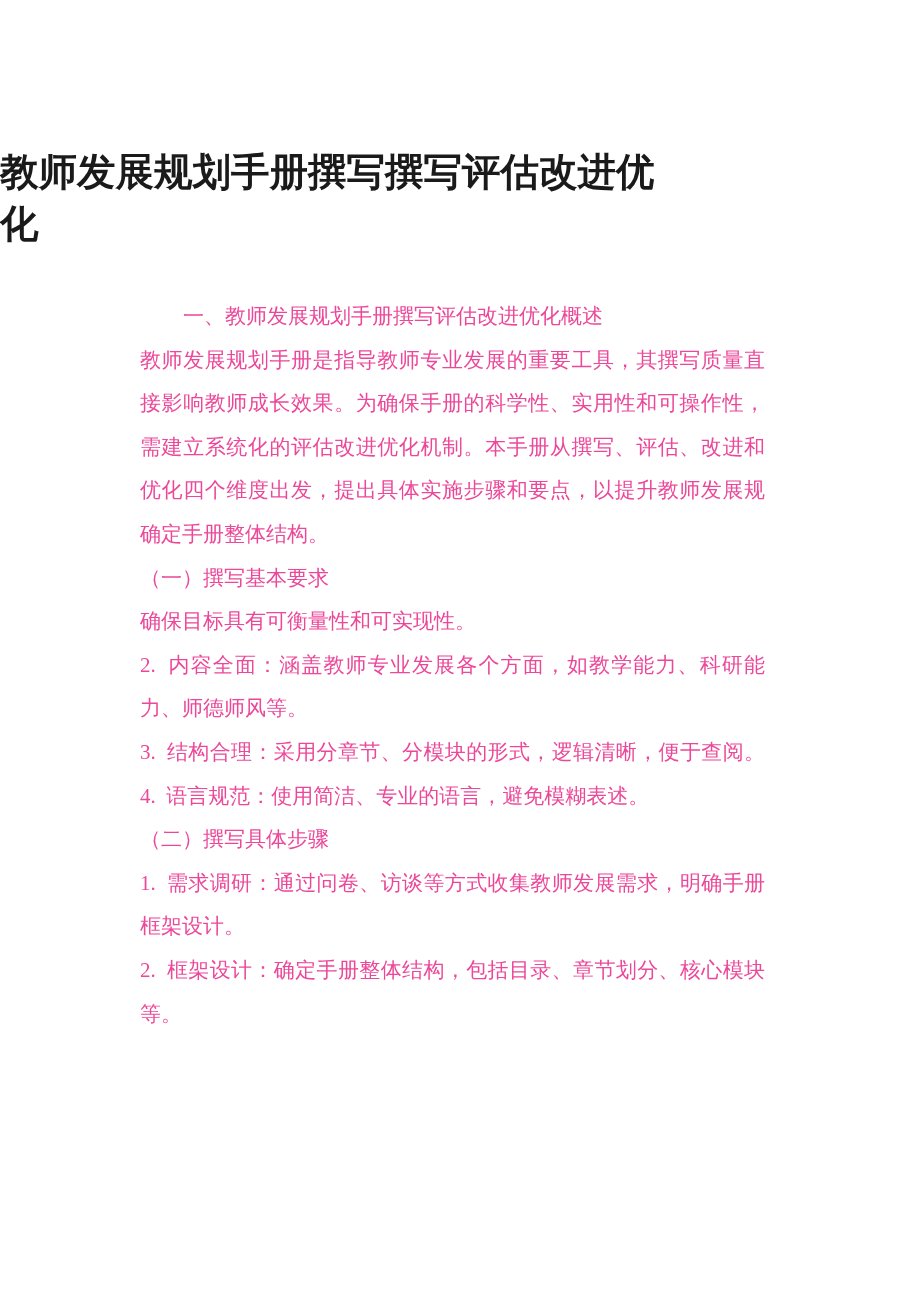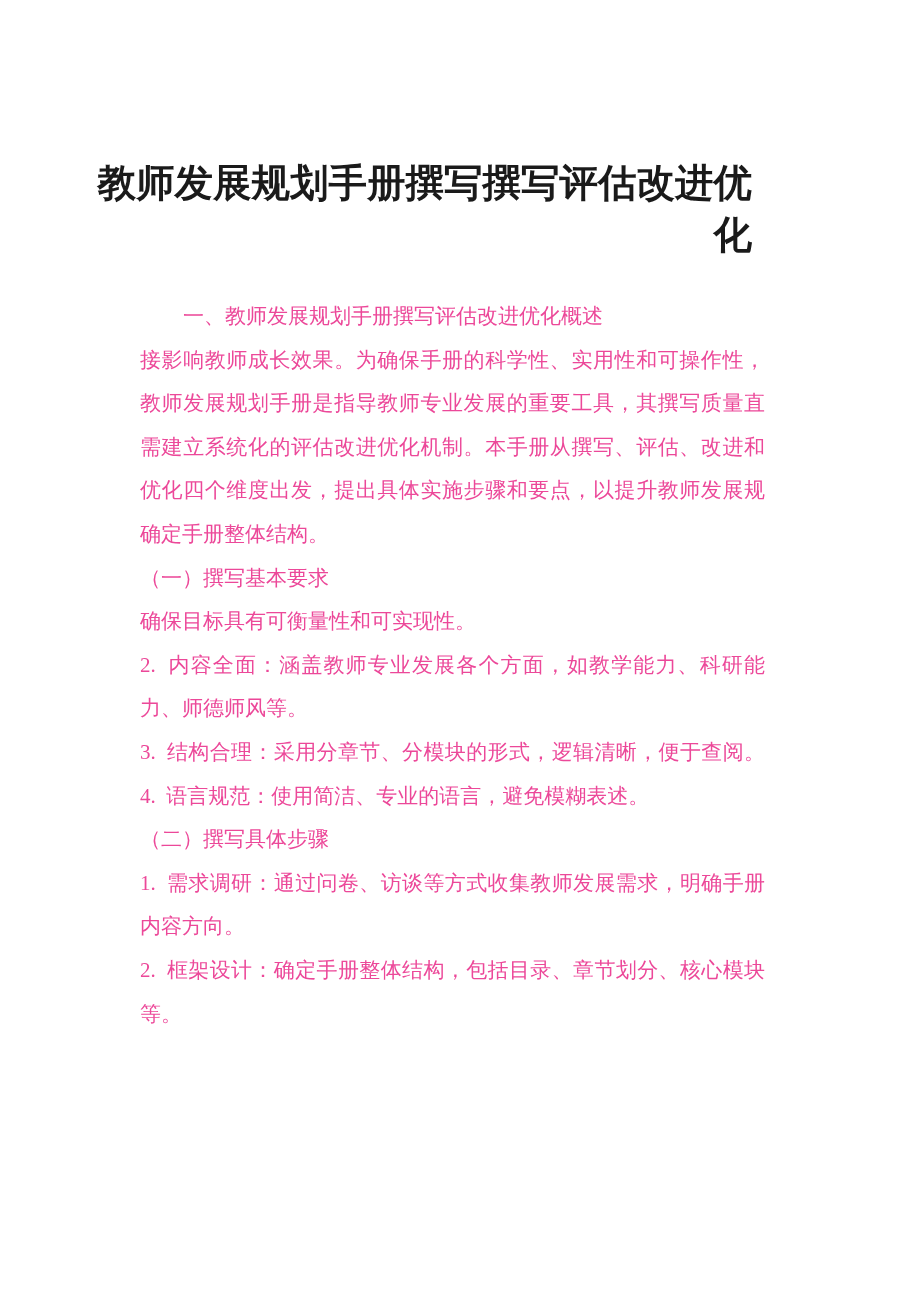--- a/index.html
+++ b/index.html
@@ -12,28 +12,27 @@
     width: 920px;
     height: 1302px;
     background: #ffffff;
     overflow: hidden;
   }
   .doc-title {
     position: absolute;
     top: 146px;
     left: 0;
     width: 752px;
-    text-align: right;
+    text-align: left;
     font-family: "Liberation Sans", "DejaVu Sans", sans-serif;
     font-weight: 600;
     font-size: 38.5px;
     line-height: 52px;
     letter-spacing: 0;
     color: #1a1a1a;
-    margin-top: 11px;
   }
   .title-line {
     white-space: nowrap;
   }
   .doc-body {
     position: absolute;
     top: 295px;
     left: 140px;
     width: 625px;
     font-family: "Liberation Serif", "DejaVu Serif", serif;
@@ -59,31 +58,31 @@
 
 <div class="page">
 
   <div class="doc-title">
       <div class="title-line">教师发展规划手册撰写撰写评估改进优</div>
       <div class="title-line">化</div>
     </div>
 
   <div class="doc-body">
       <div class="line indent">一、教师发展规划手册撰写评估改进优化概述</div>
+      <div class="line justify">教师发展规划手册是指导教师专业发展的重要工具，其撰写质量直</div>
       <div class="line justify">接影响教师成长效果。为确保手册的科学性、实用性和可操作性，</div>
-      <div class="line justify">教师发展规划手册是指导教师专业发展的重要工具，其撰写质量直</div>
       <div class="line justify">需建立系统化的评估改进优化机制。本手册从撰写、评估、改进和</div>
       <div class="line justify">优化四个维度出发，提出具体实施步骤和要点，以提升教师发展规</div>
       <div class="line">确定手册整体结构。</div>
       <div class="line">（一）撰写基本要求</div>
       <div class="line">确保目标具有可衡量性和可实现性。</div>
       <div class="line justify">2.  内容全面：涵盖教师专业发展各个方面，如教学能力、科研能</div>
       <div class="line">力、师德师风等。</div>
       <div class="line justify">3.  结构合理：采用分章节、分模块的形式，逻辑清晰，便于查阅。</div>
       <div class="line">4.  语言规范：使用简洁、专业的语言，避免模糊表述。</div>
       <div class="line">（二）撰写具体步骤</div>
       <div class="line justify">1.  需求调研：通过问卷、访谈等方式收集教师发展需求，明确手册</div>
-      <div class="line">内容方向。</div>
+      <div class="line">框架设计。</div>
       <div class="line justify">2.  框架设计：确定手册整体结构，包括目录、章节划分、核心模块</div>
       <div class="line">等。</div>
     </div>
 
 </div>
 
 </body></html>

